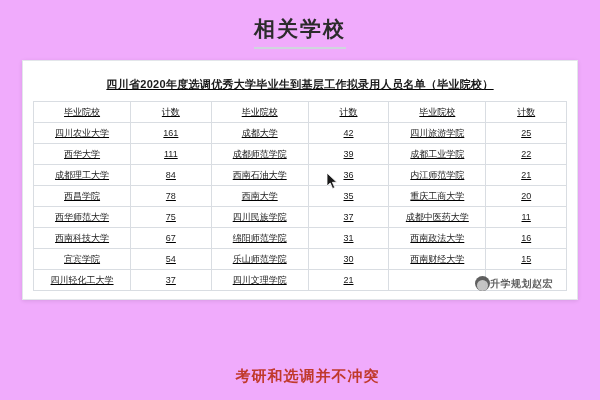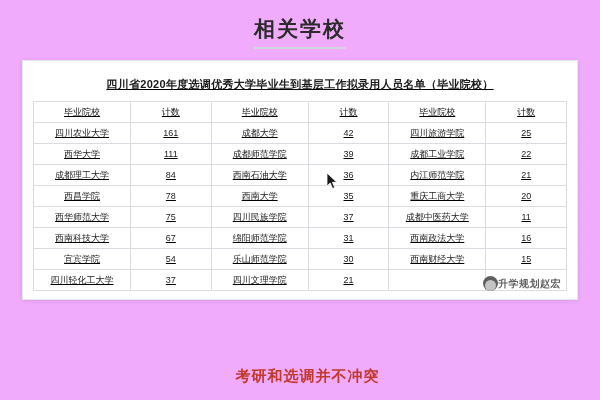--- a/index.html
+++ b/index.html
@@ -73,21 +73,21 @@
   table.data th {
     font-weight: normal;
     background: #ffffff;
     font-size: 9px;
     color: #111;
   }
   col.school { width: 18.2%; }
   col.count  { width: 15.1%; }
   .watermark {
     position: absolute;
-    right: 16px;
+    right: 24px;
     bottom: 8px;
     display: flex;
     align-items: center;
     gap: 0;
     opacity: 0.88;
   }
   .wm-avatar {
     width: 15px;
     height: 15px;
     border-radius: 50%;

